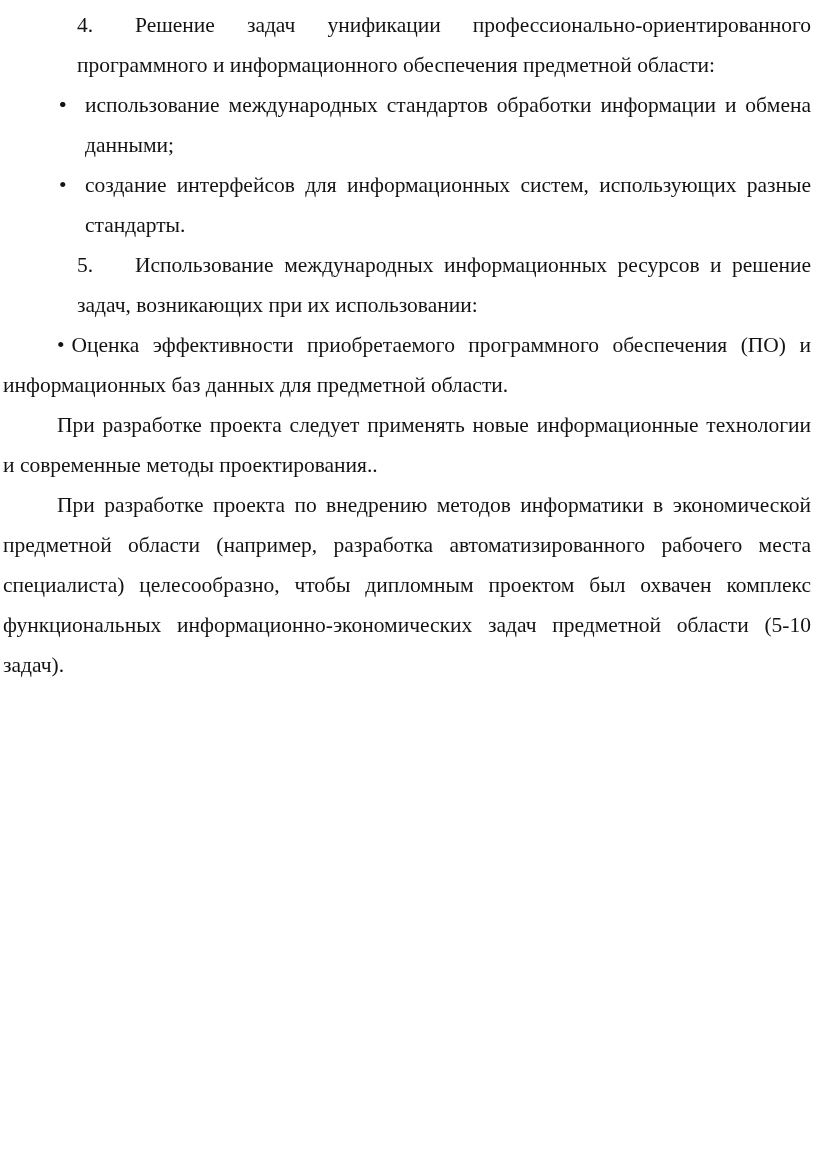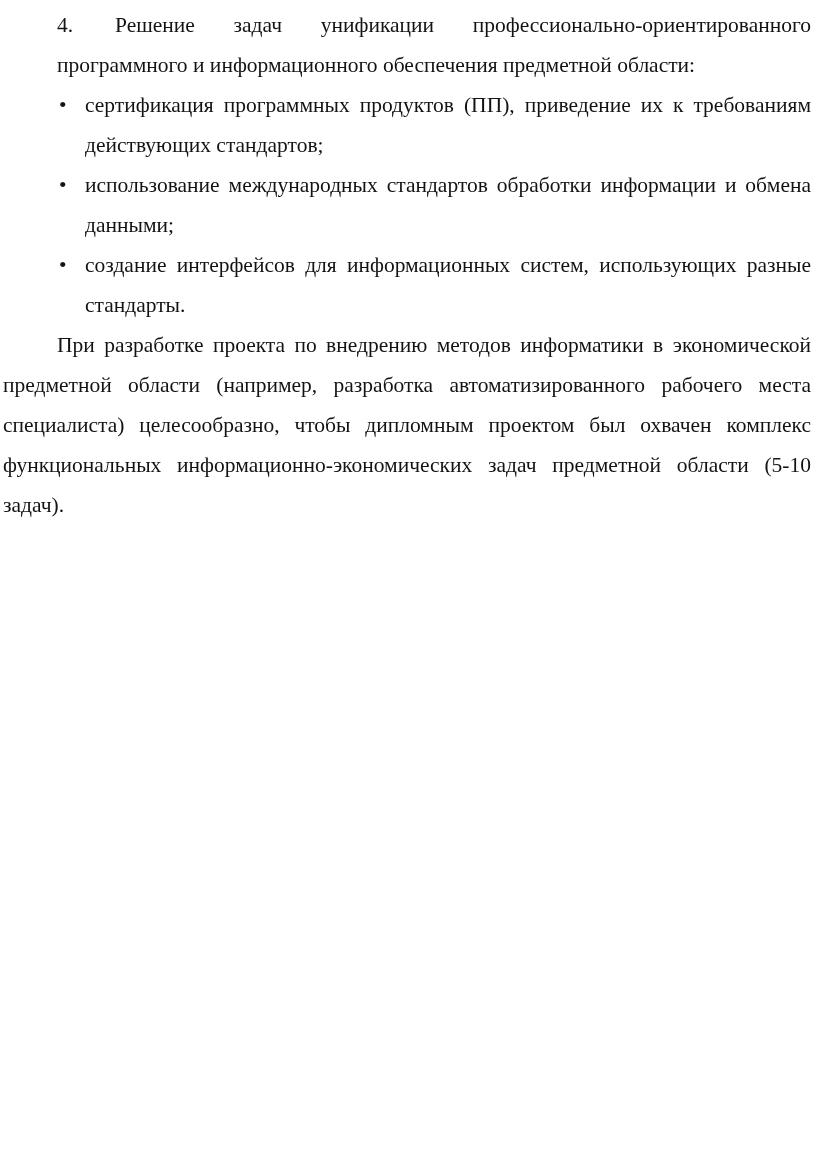--- a/index.html
+++ b/index.html
@@ -17,21 +17,21 @@
     font-family: "Liberation Serif", "DejaVu Serif", serif;
     font-size: 21.5px;
     line-height: 40px;
     text-align: justify;
     padding: 5px 5px 0 3px;
     overflow: hidden;
   }
   .para { margin: 0; }
 
   
-  .para.numbered { margin-left: 54px; }
+  .para.numbered { margin-left: 74px; }
   .para.numbered .num { display: inline-block; width: 58px; text-align: left; }
 
   
   .para.bullet-hang { position: relative; padding-left: 82px; }
   .para.bullet-hang .bullet {
     position: absolute;
     left: 56px;
     top: 0;
   }
 
@@ -42,28 +42,31 @@
   
   .para.plain { text-indent: 54px; }
 </style>
 </head>
 <body>
 
 <div class="page">
 
   <p class="para numbered"><span class="num">4.</span><span>Решение задач унификации профессионально-ориентированного программного и информационного обеспечения предметной области:</span></p>
 
-  <div class="para bullet-hang"><span class="bullet">•</span><span>сертификация программных продуктов (ПП), приведение их к требованиям действующих стандартов;</span></div>
+  <div class="para bullet-hang"><span class="bullet">•</span></div>
 
   <div class="para bullet-hang"><span class="bullet">•</span><span>использование международных стандартов обработки информации и обмена данными;</span></div>
 
   <div class="para bullet-hang"><span class="bullet">•</span><span>создание интерфейсов для информационных систем, использующих разные стандарты.</span></div>
 
+  <p class="para numbered"><span class="num">5.</span><span>Использование международных информационных ресурсов и решение задач, возникающих при их использовании:</span></p>
+
+
+  <p class="para bullet-inline"><span class="bullet">•</span><span>Оценка эффективности приобретаемого программного обеспечения (ПО) и информационных баз данных для предметной области.</span></p>
 
 
 
-
-
+  <p class="para plain"><span>При разработке проекта следует применять новые информационные технологии и современные методы проектирования..</span></p>
 
   <p class="para plain"><span>При разработке проекта по внедрению методов информатики в экономической предметной области (например, разработка автоматизированного рабочего места специалиста) целесообразно, чтобы дипломным проектом был охвачен комплекс функциональных информационно-экономических задач предметной области (5-10 задач).</span></p>
 
 
 </div>
 
 </body></html>

